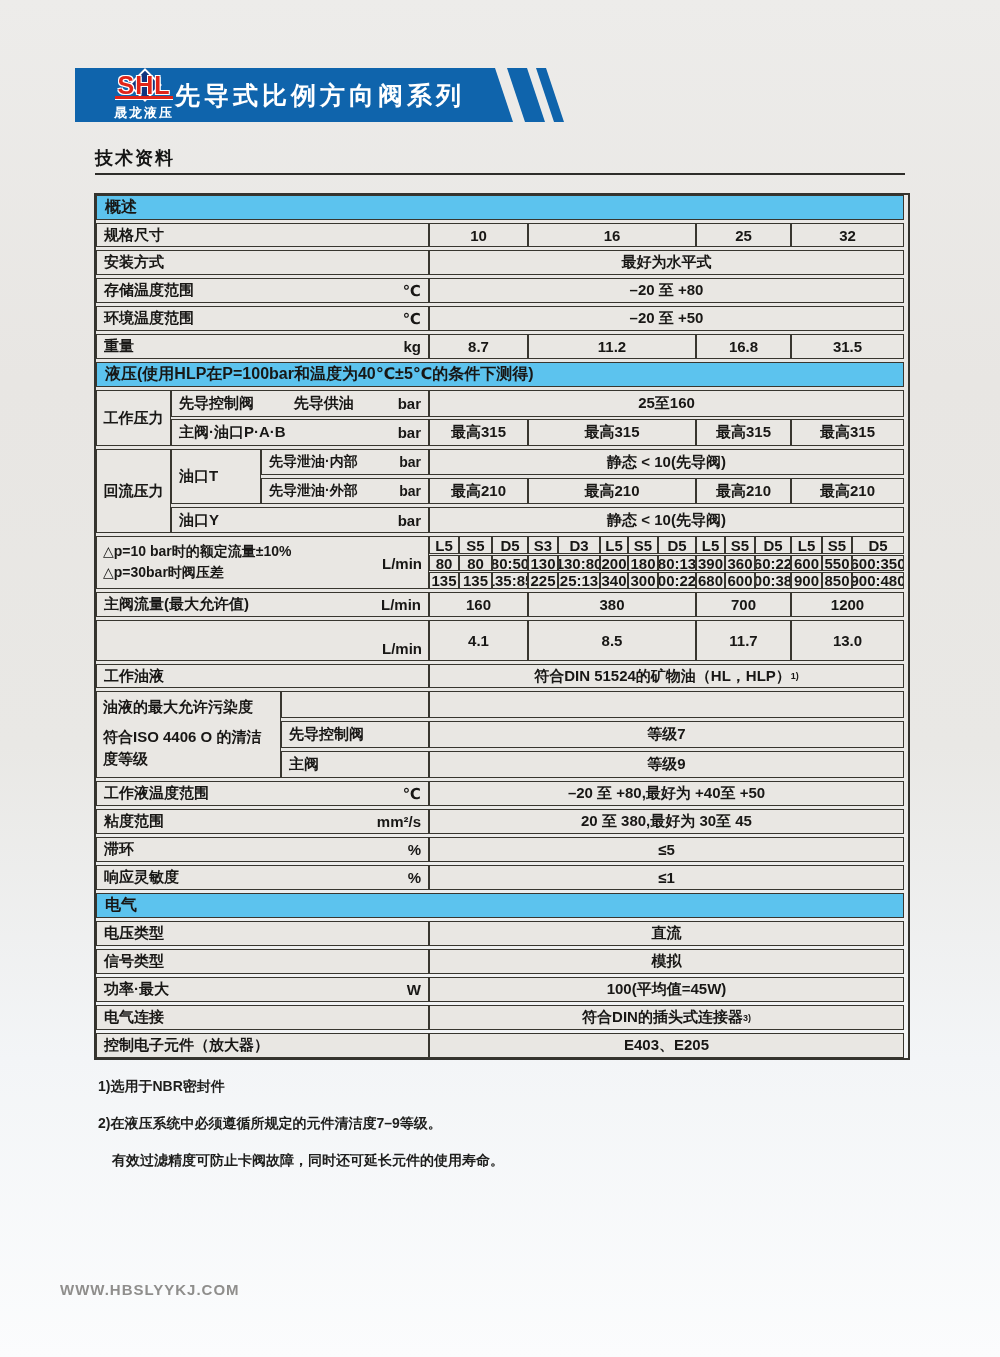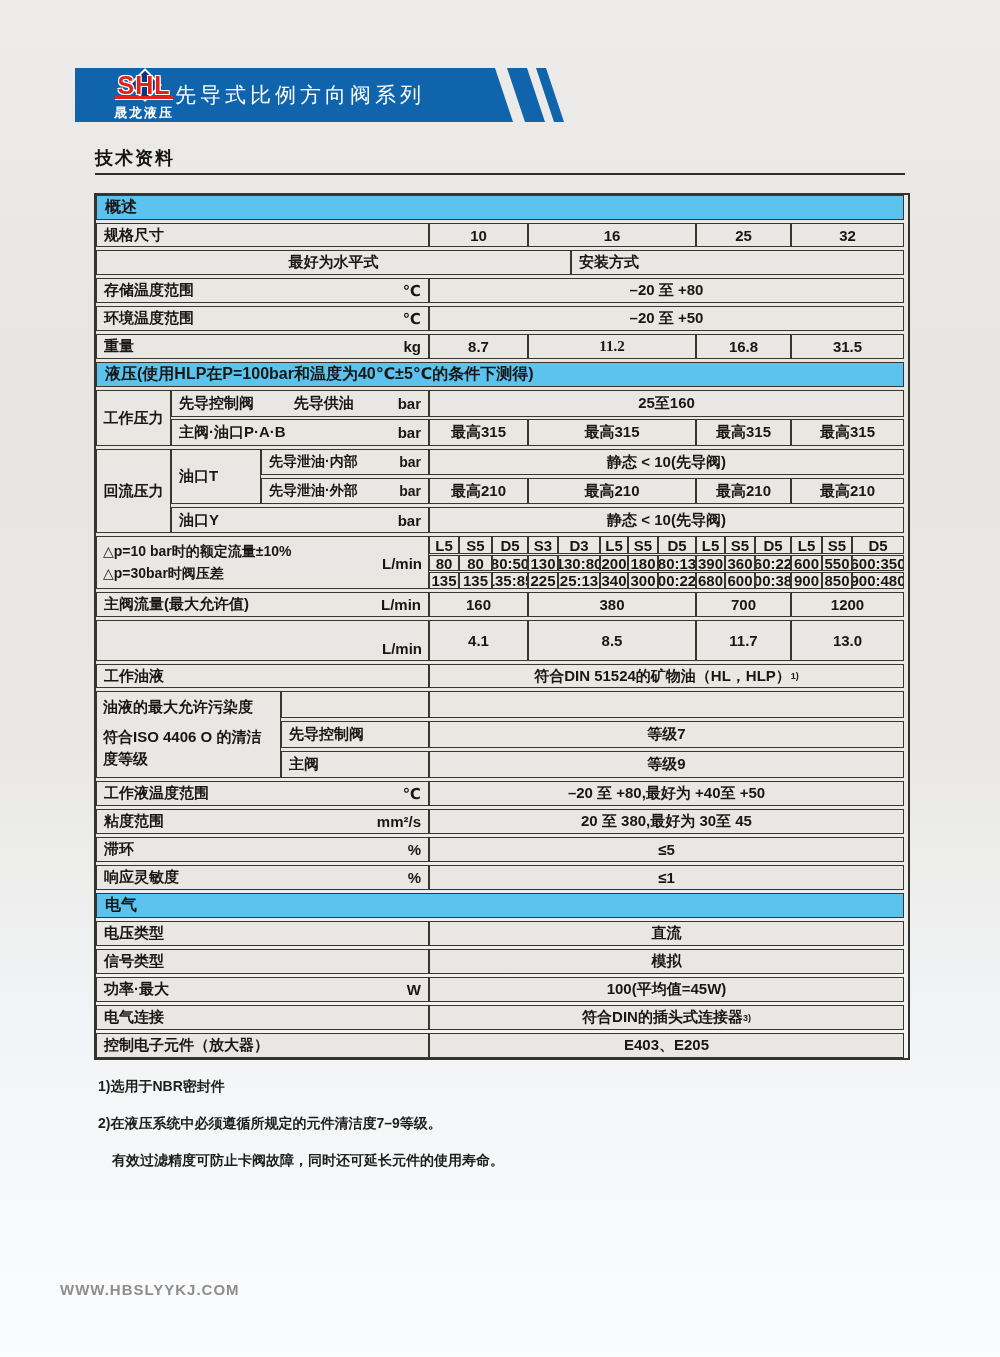--- a/index.html
+++ b/index.html
@@ -15,21 +15,21 @@
   .logo{position:absolute;left:14px;top:3px;width:110px;height:48px;text-align:center;z-index:2;}
   .logo .mark{position:relative;height:28px;}
   .logo .diamond{position:absolute;left:44px;top:2px;width:20px;height:20px;background:#10347f;
     border:2px solid #fff;transform:rotate(45deg);}
   .logo .shl{position:absolute;left:0;right:0;top:0;font-size:25px;font-weight:900;color:#e02419;
     letter-spacing:1px;text-shadow:-1px -1px 0 #fff,1px -1px 0 #fff,-1px 1px 0 #fff,1px 1px 0 #fff;}
   .logo .redbar{position:absolute;left:26px;top:25px;width:58px;height:3px;background:#e02419;
     box-shadow:0 1px 0 #fff;}
   .logo .cn{margin-top:5px;color:#fff;font-size:13px;font-weight:bold;letter-spacing:2px;}
   .banner .title{position:absolute;left:100px;top:0;height:54px;display:flex;align-items:center;
-    color:#fff;font-size:21px;font-weight:normal;letter-spacing:4px;z-index:1;}
+    color:#fff;font-size:25px;font-weight:bold;letter-spacing:4px;z-index:1;}
   
   .doc-sec{position:absolute;left:95px;top:146px;font-size:18px;font-weight:bold;color:#151515;letter-spacing:2px;}
   .doc-rule{position:absolute;left:95px;top:173px;width:810px;height:2px;background:#2e2d2a;}
   
   .tbl{position:absolute;left:94px;top:193px;width:812px;border:2px solid #34332e;background:transparent;
     font-weight:600;color:#181715;}
   .row{display:flex;margin-bottom:3px;}
   .row:last-child{margin-bottom:0;}
   .c{background:#e9e7e3;border:1px solid #38362f;box-sizing:border-box;display:flex;align-items:center;
     overflow:hidden;font-size:15px;}
@@ -81,22 +81,22 @@
 
     <div class="row">
       <div class="c pl" style="width:333px;height:24px;">规格尺寸</div>
       <div class="c val" style="width:99px;height:24px;">10</div>
       <div class="c val" style="width:168px;height:24px;">16</div>
       <div class="c val" style="width:95px;height:24px;">25</div>
       <div class="c val" style="width:113px;height:24px;">32</div>
     </div>
 
     <div class="row">
+      <div class="c pl" style="width:333px;height:25px;">安装方式</div>
       <div class="c val" style="width:475px;height:25px;">最好为水平式</div>
-      <div class="c pl" style="width:333px;height:25px;">安装方式</div>
     </div>
 
     <div class="row">
       <div class="c lblu" style="width:333px;height:25px;">
         <span>存储温度范围</span>
         <span class="unit">℃</span>
       </div>
       <div class="c val" style="width:475px;height:25px;">–20 至 +80</div>
     </div>
 
@@ -107,21 +107,21 @@
       </div>
       <div class="c val" style="width:475px;height:25px;">–20 至 +50</div>
     </div>
 
     <div class="row">
       <div class="c lblu" style="width:333px;height:25px;">
         <span>重量</span>
         <span class="unit">kg</span>
       </div>
       <div class="c val" style="width:99px;height:25px;">8.7</div>
-      <div class="c val" style="width:168px;height:25px;font-family:Liberation Serif, serif;">11.2</div>
+      <div class="c val" style="width:168px;height:25px;">11.2</div>
       <div class="c val" style="width:95px;height:25px;">16.8</div>
       <div class="c val" style="width:113px;height:25px;">31.5</div>
     </div>
 
     <div class="row">
       <div class="c sec" style="width:808px;height:25px;">液压(使用HLP在P=100bar和温度为40℃±5℃的条件下测得)</div>
     </div>
 
     <div class="grp">
       <div class="c val" style="width:75px;height:56px;">工作压力</div>
@@ -176,21 +176,21 @@
           <div class="c lblu" style="width:258px;height:26px;">
             <span>油口Y</span>
             <span class="unit">bar</span>
           </div>
           <div class="c val" style="width:475px;height:26px;">静态 &lt; 10(先导阀)</div>
         </div>
       </div>
     </div>
 
     <div class="grp">
-      <div class="c" style="width:333px;height:53px;position:relative;align-items:center;">
+      <div class="c" style="width:333px;height:53px;position:relative;align-items:flex-end;">
         <div style="padding:4px 6px;font-size:14px;line-height:1.55;">
           <div>△p=10 bar时的额定流量±10%</div>
           <div>△p=30bar时阀压差</div>
         </div>
         <span style="position:absolute;right:6px;top:50%;transform:translateY(-50%);">L/min</span>
       </div>
       <div class="col">
         <div class="row fsm" style="margin-bottom:1px;">
           <div class="c val" style="width:30px;height:18px;">L5</div>
           <div class="c val" style="width:33px;height:18px;">S5</div>

